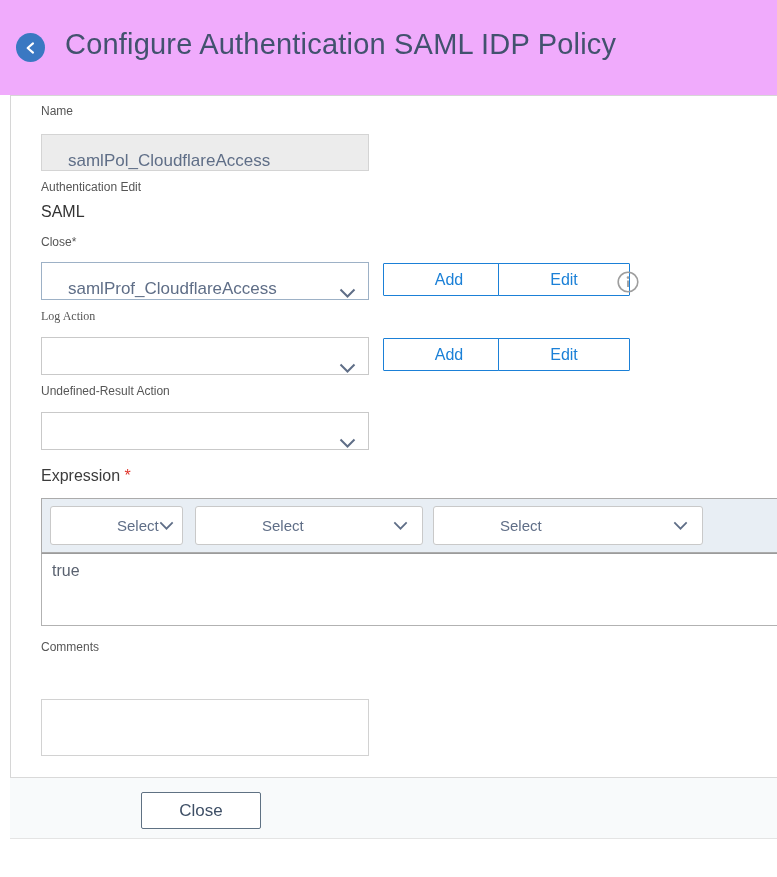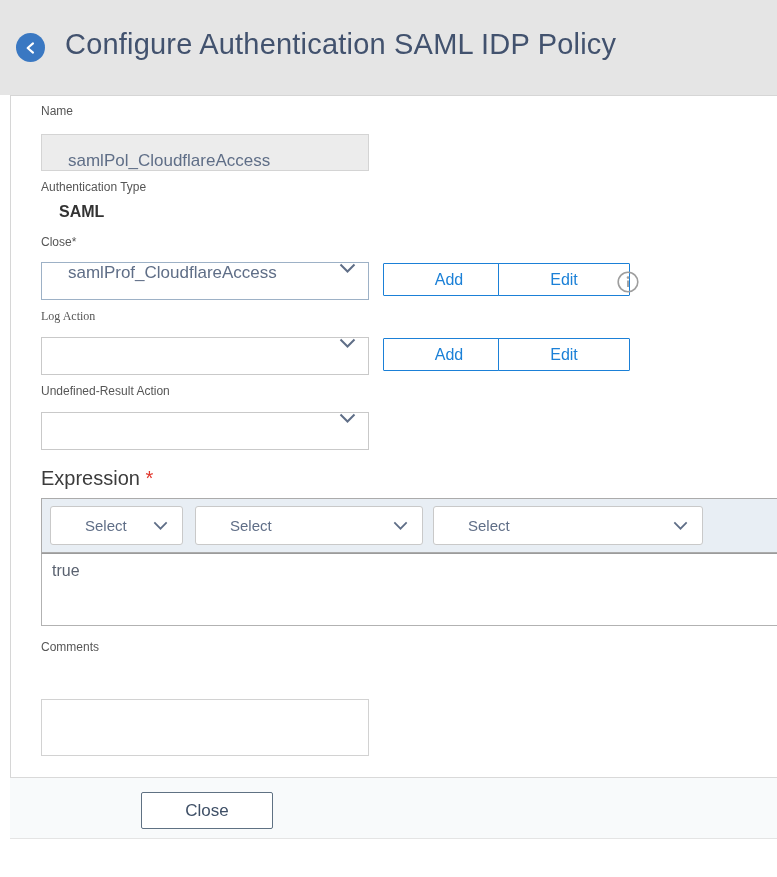--- a/index.html
+++ b/index.html
@@ -1,74 +1,74 @@
 <!DOCTYPE html>
 <html><head>
 <meta charset="utf-8">
 <style>
   * { margin:0; padding:0; box-sizing:border-box; }
   html,body { width:777px; height:877px; background:#ffffff; overflow:hidden; }
   body { position:relative; font-family:"Liberation Sans", sans-serif; }
 
   
-  .header { position:absolute; left:0; top:0; width:777px; height:95px; background:#e5e5e5; }
+  .header { position:absolute; left:0; top:0; width:777px; height:95px; background:#f0abfc; }
   .back-btn { position:absolute; left:16px; top:33px; width:29px; height:29px; border-radius:50%;
               background:#3a78c2; display:flex; align-items:center; justify-content:center; cursor:pointer; }
   .page-title { position:absolute; left:65px; top:28px; font-size:29px; font-weight:300;
                 color:#42526e; letter-spacing:0.2px; white-space:nowrap; }
 
   
   .panel { position:absolute; left:10px; top:95px; width:1090px; height:743px;
            background:#fff; border:1px solid #d6d6d6; }
 
   .lbl { position:absolute; left:30px; font-size:12px; color:#565656; white-space:nowrap; }
-  .val-bold { position:absolute; left:30px; font-size:16px; font-weight:bold; color:#333333;margin-left:18px; }
+  .val-bold { position:absolute; left:30px; font-size:16px; font-weight:normal; color:#333333; }
 
   .text-input { position:absolute; left:30px; width:328px; height:37px;
                 background:#ececec; border:1px solid #d4d4d4; color:#5f6e87;
                 font-size:17px; font-family:"Liberation Sans", sans-serif; padding:16px 10px 0 26px; }
   .text-input:disabled { color:#5f6e87; opacity:1; }
 
   .dropdown { position:absolute; left:30px; width:328px; height:38px; background:#fff;
-              border:1px solid #c9c9c9; display:flex; align-items:flex-start; cursor:pointer; }
+              border:1px solid #c9c9c9; display:flex; align-items:flex-end; cursor:pointer; }
   .dropdown .dd-text { flex:1; padding-left:26px; font-size:17px; color:#5f6e87;
                        white-space:nowrap; overflow:hidden; }
   .dropdown .dd-chev { margin-right:12px; display:flex; align-items:center; }
   .dropdown.blue-border { border-color:#9db1c6; }
 
   .btn-outline-blue { position:absolute; width:132px; height:33px; background:#fff;
                       border:1px solid #1b80d7; color:#1b80d7; font-size:16px;
                       font-family:"Liberation Sans", sans-serif; cursor:pointer; border-radius:1px; }
   .info-icon { position:absolute; width:22px; height:22px; cursor:pointer; }
 
   
   .req-star { color:#e0352b; }
   .expr-toolbar { position:absolute; left:30px; top:402px; width:calc(100% - 30px); height:55px;
                   background:#e8eef4; border:1px solid #ababab; display:flex; align-items:center; }
   .select-dd { position:absolute; top:7px; height:39px; background:#fff; border:1px solid #c9c9c9;
-               border-radius:3px; display:flex; align-items:center; cursor:pointer; }
+               border-radius:3px; display:flex; align-items:center; cursor:pointer;padding-left:32px; }
   .select-dd .dd-text { flex:1; padding-left:34px; font-size:15px; color:#5f6e87; }
   .select-dd .dd-chev { margin-right:14px; display:flex; align-items:center; }
 
   .expr-box { position:absolute; left:30px; top:457px; width:calc(100% - 30px); height:73px;
               background:#fff; border:1px solid #b2b2b2; border-top-color:#9b9b9b;
               font-size:16px; color:#5a6270; font-family:"Liberation Sans", sans-serif;
               padding:8px 10px; resize:none; outline:none; }
 
   .comments-box { position:absolute; left:30px; top:603px; width:328px; height:57px;
                   background:#fff; border:1px solid #d2d2d2; resize:none; outline:none;
                   font-size:16px; color:#555; font-family:"Liberation Sans", sans-serif; padding:6px 8px; }
 
   
   .footer { position:absolute; left:-1px; right:-1px; top:681px; height:62px;
             background:#f8fafb; border-top:1px solid #d9d9d9; border-bottom:1px solid #e4e4e4; }
   .btn-ok { position:absolute; left:11px; top:14px; width:107px; height:37px;
             background:#0e76ca; border:1px solid #0e76ca; border-radius:2px;
             color:#fff; font-size:17px; font-family:"Liberation Sans", sans-serif; cursor:pointer; }
-  .btn-close { position:absolute; left:131px; top:14px; width:132px; height:37px;
+  .btn-close { position:absolute; left:131px; top:14px; width:120px; height:37px;
                background:#fff; border:1px solid #5f7183; border-radius:2px;
                color:#3e4f66; font-size:17px; font-family:"Liberation Sans", sans-serif; cursor:pointer; }
 </style>
 </head>
 <body>
 
 <div class="header">
   <div class="back-btn">
     <span style="display:flex;">
       <svg width="16" height="16" viewBox="0 0 24 24">
@@ -77,21 +77,21 @@
     </span>
   </div>
   <div class="page-title">Configure Authentication SAML IDP Policy</div>
 </div>
 
 <div class="panel">
 
   <div class="lbl" style="top:8px;">Name</div>
   <input class="text-input" style="top: 38px;" disabled="" value="samlPol_CloudflareAccess">
 
-  <div class="lbl" style="top:84px;">Authentication Type</div>
+  <div class="lbl" style="top:84px;">Authentication Edit</div>
   <div class="val-bold" style="top:107px;">SAML</div>
 
   <div class="lbl" style="top:139px;">Close*</div>
   <div class="dropdown blue-border" style="top:166px;">
     <span class="dd-text">samlProf_CloudflareAccess</span>
     <span class="dd-chev">
       <svg width="17" height="11" viewBox="0 0 17 11">
         <polyline points="1.5,1.5 8.5,8.5 15.5,1.5" fill="none" stroke="#5f6e87" stroke-width="2"></polyline>
       </svg>
     </span>
@@ -121,21 +121,21 @@
   <div class="lbl" style="top:288px;">Undefined-Result Action</div>
   <div class="dropdown" style="top:316px;">
     <span class="dd-text"></span>
     <span class="dd-chev">
       <svg width="17" height="11" viewBox="0 0 17 11">
         <polyline points="1.5,1.5 8.5,8.5 15.5,1.5" fill="none" stroke="#5f6e87" stroke-width="2"></polyline>
       </svg>
     </span>
   </div>
 
-  <div class="lbl" style="top:371px; font-size:20px; color:#3c3c3c;">
+  <div class="lbl" style="top:371px; font-size:16px; color:#3c3c3c;">
     <span>Expression</span>
     <span class="req-star">*</span>
   </div>
 
   <div class="expr-toolbar">
     <div class="select-dd" style="left:8px; width:133px;">
       <span class="dd-text">Select</span>
       <span class="dd-chev">
         <svg width="15" height="10" viewBox="0 0 17 11">
           <polyline points="1.5,1.5 8.5,8.5 15.5,1.5" fill="none" stroke="#5f6e87" stroke-width="2"></polyline>

